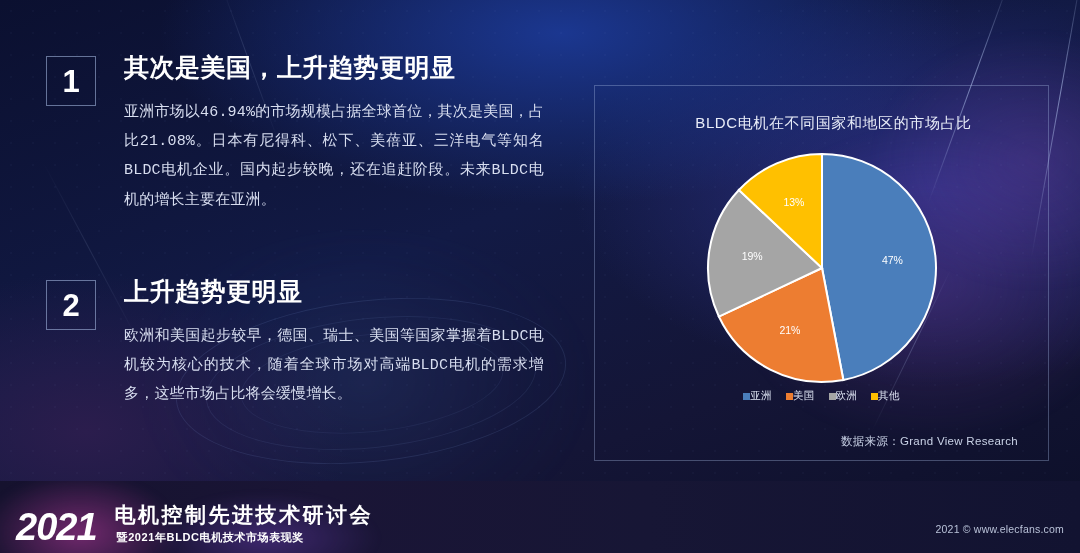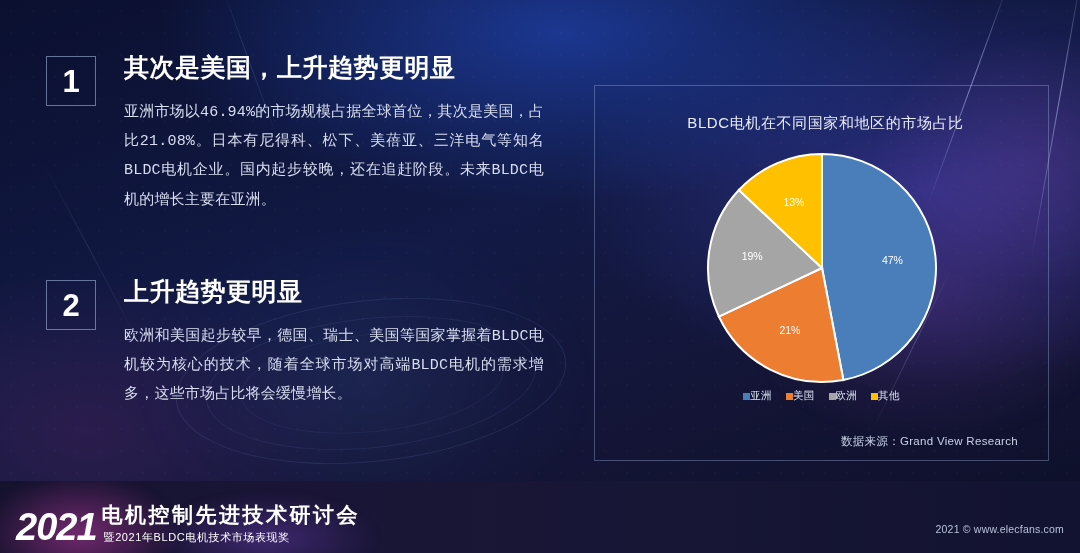--- a/index.html
+++ b/index.html
@@ -103,21 +103,21 @@
 
   
   .chart-panel{
     position:absolute;
     left:594px;top:85px;
     width:455px;height:376px;
     border:1px solid rgba(170,190,230,.35);
     box-sizing:border-box;
   }
   .chart-title{
-    position:absolute;top:28px;left:4px;width:100%;
+    position:absolute;top:28px;left:12px;width:100%;
     text-align:center;
     color:#e8ecf8;
     font-size:15px;
     letter-spacing:.6px;
   }
   .pie-wrap{
     position:absolute;
     left:50%;top:66px;
     transform:translateX(-50%);
     width:232px;height:232px;
@@ -163,33 +163,33 @@
   .footer-glow2{
     position:absolute;left:150px;bottom:-30px;width:230px;height:90px;
     background:radial-gradient(ellipse at 50% 50%, rgba(120,70,200,.40) 0%, rgba(70,40,140,0) 70%);
     filter:blur(4px);
   }
   .logo-block{position:absolute;left:16px;bottom:5px;display:flex;align-items:flex-end;}
   .logo-year{
     color:#ffffff;
     font-size:38px;font-weight:700;font-style:italic;
     letter-spacing:-1px;line-height:1;
-    margin-right:5px;
+    margin-right:18px;
     margin-bottom:2px;
   }
   .logo-texts{display:flex;flex-direction:column;margin-bottom:3px;}
   .logo-main{
     color:#ffffff;
     font-size:21px;font-weight:700;
     letter-spacing:2.5px;
     line-height:1.15;
   }
   .logo-sub{
     color:#ffffff;
-    font-size:11px;font-weight:400;
+    font-size:11px;font-weight:700;
     letter-spacing:.6px;
     margin-top:3px;
     padding-left:2px;
   }
   .footer-right{
     position:absolute;right:16px;bottom:18px;
     color:#b9c2d8;
     font-size:10.5px;
     letter-spacing:.2px;
   }

